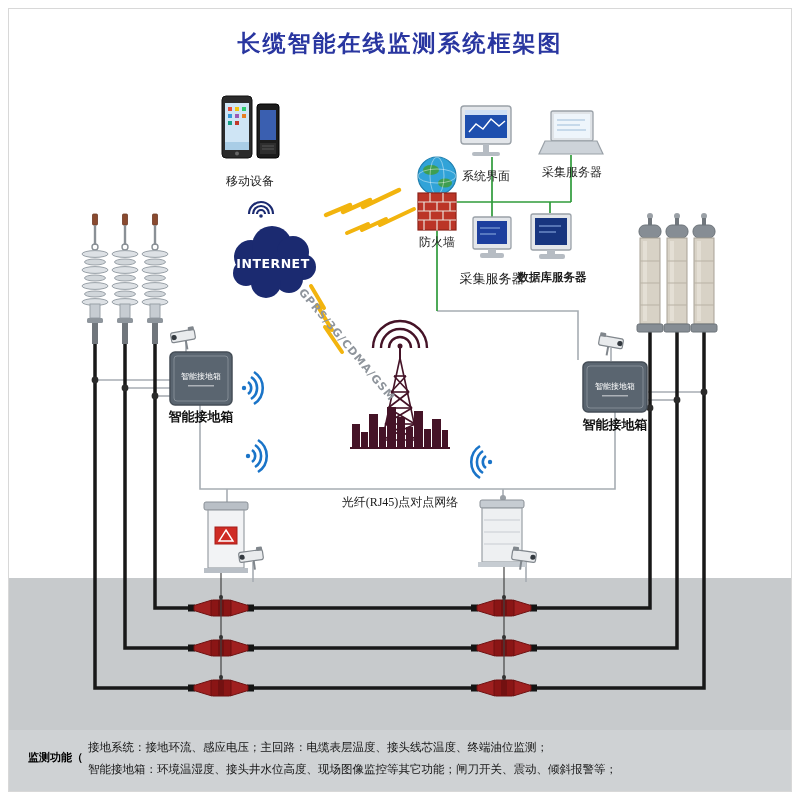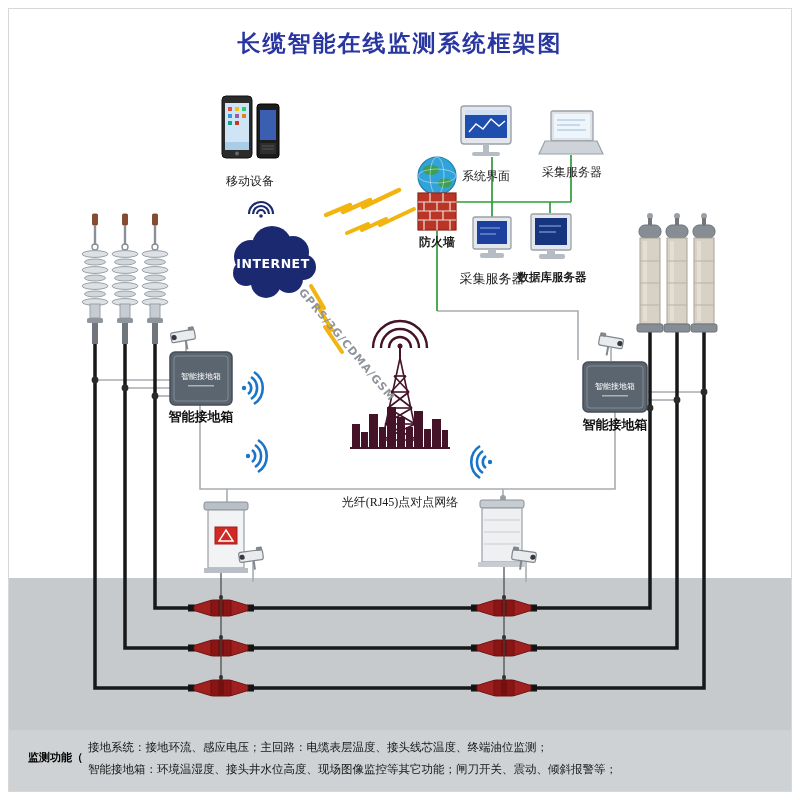--- a/index.html
+++ b/index.html
@@ -329,21 +329,21 @@
     <use href="#def-camera" transform="translate(524,556) scale(-1,1) rotate(-8)"></use>
 
     <use href="#def-wifi" transform="translate(244,388)"></use>
     <use href="#def-wifi" transform="translate(248,456)"></use>
     <use href="#def-wifi" transform="translate(490,462) scale(-1,1)"></use>
   </svg>
 
   <div class="label title">长缆智能在线监测系统框架图</div>
   <div class="label" style="left:203px;top:166px;width:94px;margin-top:8px;">移动设备</div>
   <div class="label gprs" style="left:306px;top:286px;">GPRS/3G/CDMA/GSM</div>
-  <div class="label" style="left:405px;top:235px;width:64px;font-weight:bold;">防火墙</div>
+  <div class="label" style="left:405px;top:235px;width:64px;">防火墙</div>
   <div class="label" style="left:454px;top:169px;width:64px;">系统界面</div>
   <div class="label" style="left:540px;top:165px;width:64px;">采集服务器</div>
   <div class="label" style="left:456px;top:271px;width:72px;font-size:13px;">采集服务器</div>
   <div class="label" style="left:508px;top:271px;width:88px;font-size:11.5px;font-weight:bold;">数据库服务器</div>
   <div class="label bold13" style="left:163px;top:409px;width:76px;">智能接地箱</div>
   <div class="label bold13" style="left:577px;top:417px;width:76px;">智能接地箱</div>
   <div class="label" style="left:322px;top:495px;width:156px;font-family:Liberation Serif, serif;">光纤(RJ45)点对点网络</div>
 
   <div class="footer-red">监测功能（</div>
   <div class="footer-line" style="top:740px;text-align:center;">接地系统：接地环流、感应电压；主回路：电缆表层温度、接头线芯温度、终端油位监测；</div>

